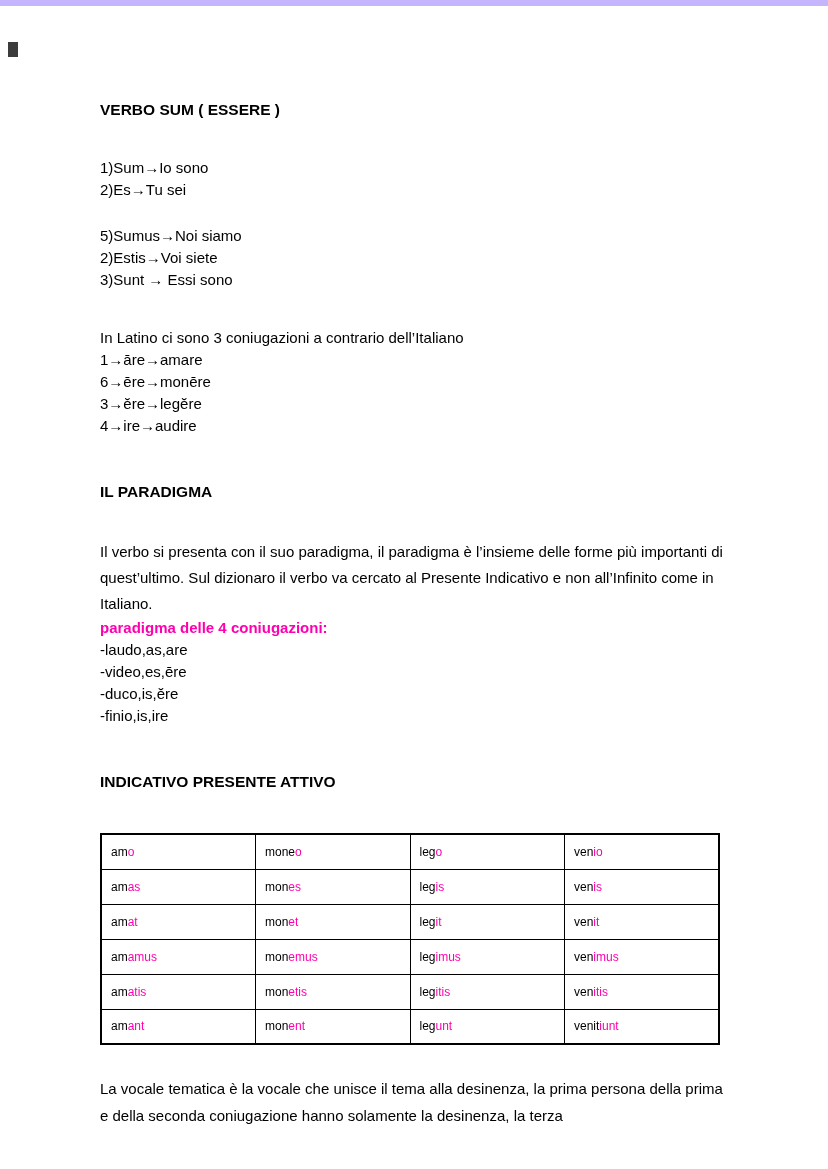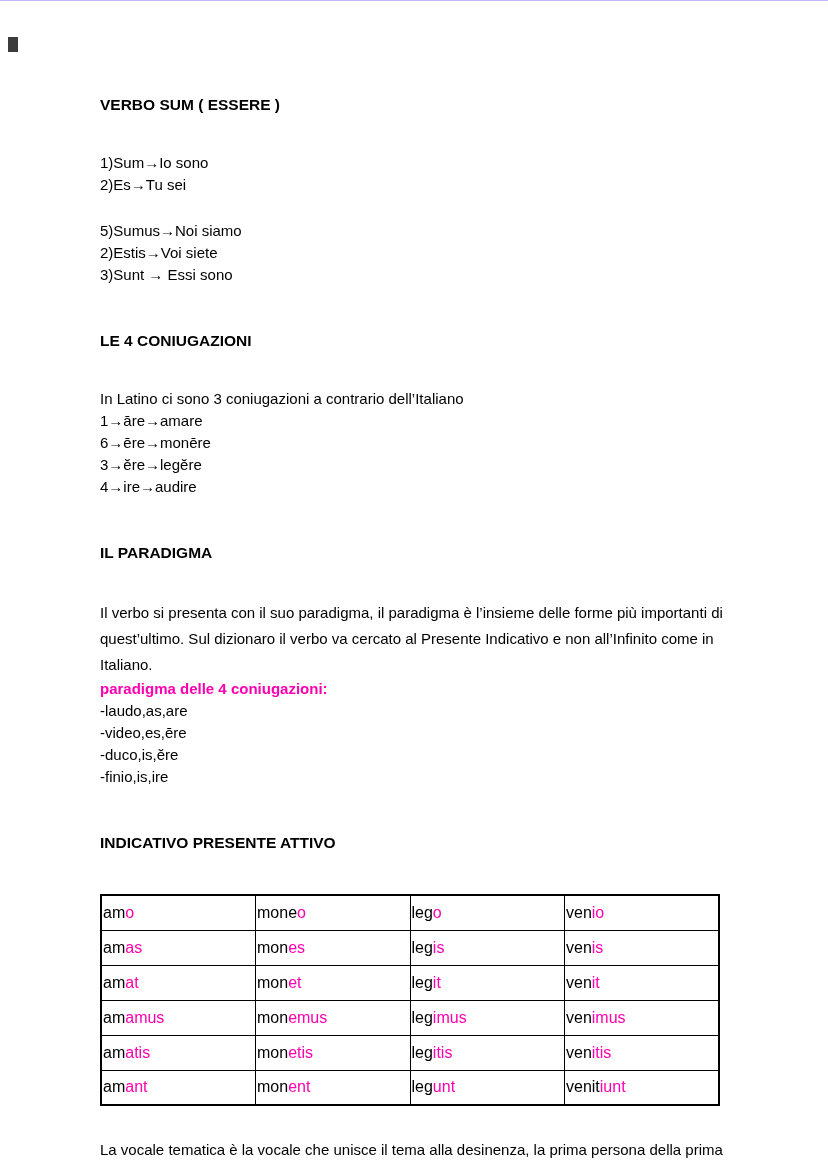--- a/index.html
+++ b/index.html
@@ -4,21 +4,21 @@
 <style>
   * { box-sizing: border-box; }
   html, body { margin: 0; padding: 0; background: #ffffff; }
   body { font-family: "Liberation Sans", sans-serif; color: #000000; }
 
   .page {
     position: relative;
     width: 828px;
     height: 1169px;
     background: #ffffff;
-    border-top: 1px solid #c4b5fd;
+    border-top: 6px solid #c4b5fd;
     overflow: hidden;
   }
 
   .corner-mark {
     position: absolute;
     left: 8px;
     top: 36px;
     width: 10px;
     height: 15px;
     background: #3c3c3c;
@@ -54,22 +54,22 @@
   table.conj {
     border-collapse: collapse;
     width: 620px;
     margin-top: 40px;
     table-layout: fixed;
   }
   table.conj, table.conj td { border: 1px solid #000; }
   table.conj { border: 2px solid #000; }
   table.conj td {
     height: 35px;
-    padding: 0 4px 0 1px;
-    font-size: 16px;
+    padding: 0 4px 0 9px;
+    font-size: 12px;
     vertical-align: middle;
   }
 
   .closing { margin-top: 30px; line-height: 27px; max-width: 640px; }
 </style>
 </head>
 <body>
 
 <div class="page">
   <div class="corner-mark"></div>
@@ -82,21 +82,20 @@
       <p class="line">1)Sum→Io sono</p>
       <p class="line">2)Es→Tu sei</p>
     </div>
 
     <div class="block-gap-blank">
       <p class="line">5)Sumus→Noi siamo</p>
       <p class="line">2)Estis→Voi siete</p>
       <p class="line">3)Sunt → Essi sono</p>
     </div>
 
-    <p class="heading block-gap-heading">LE 4 CONIUGAZIONI</p>
 
     <div class="block-gap-list">
       <p class="line">In Latino ci sono 3 coniugazioni a contrario dell’Italiano</p>
       <p class="line">1→āre→amare</p>
       <p class="line">6→ēre→monēre</p>
       <p class="line">3→ĕre→legĕre</p>
       <p class="line">4→ire→audire</p>
     </div>
 
     <p class="heading block-gap-heading">IL PARADIGMA</p>

